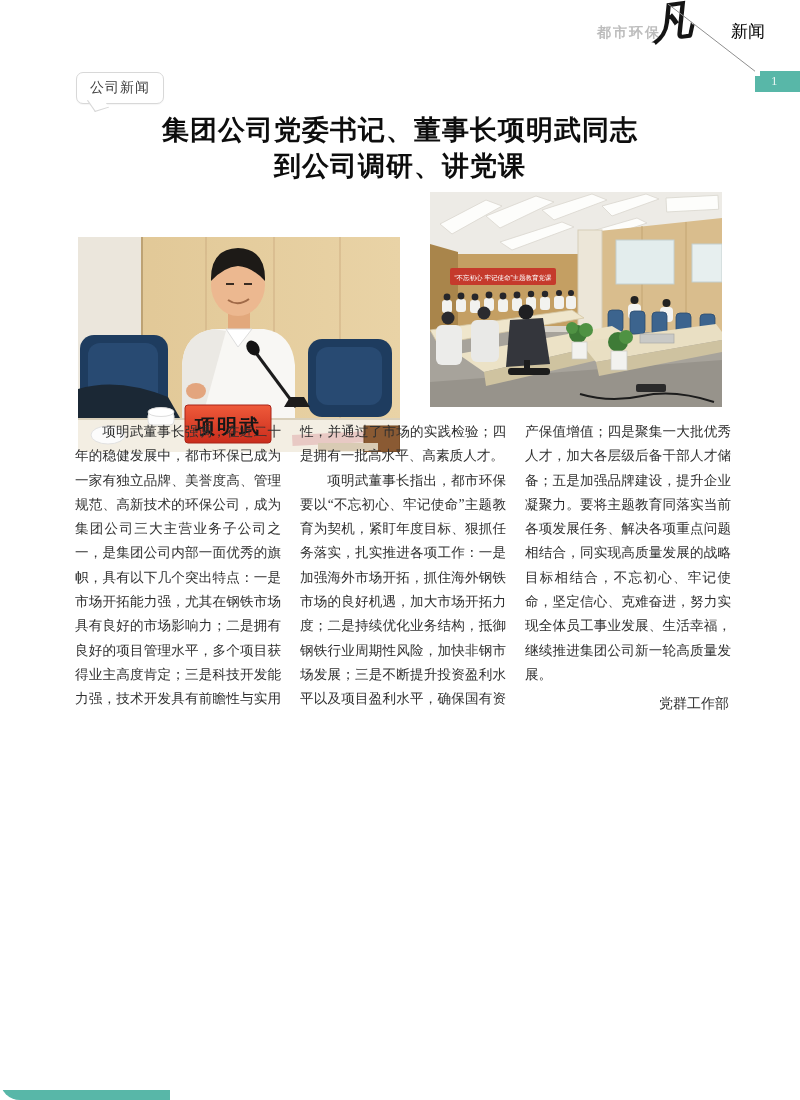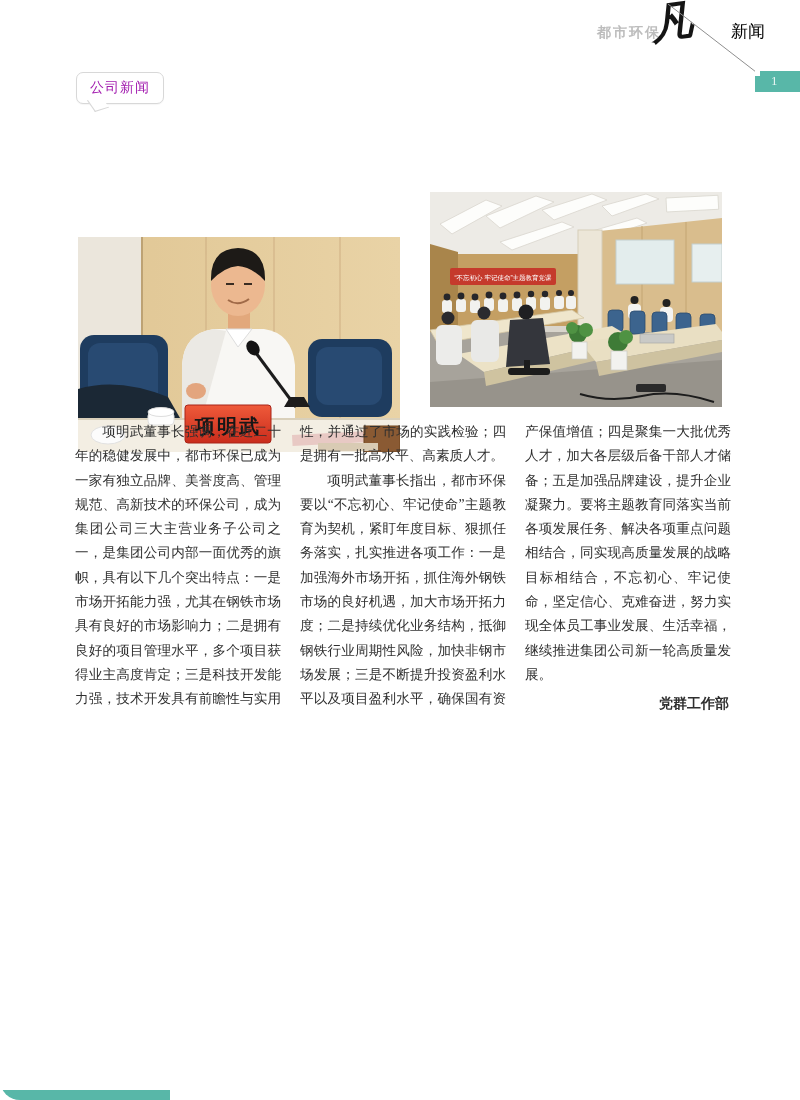--- a/index.html
+++ b/index.html
@@ -14,21 +14,21 @@
              transform:rotate(-8deg);}
   .section-label{position:absolute;left:731px;top:20px;font-size:17px;font-weight:normal;color:#000;}
   .hdr-line{position:absolute;left:600px;top:0;width:200px;height:80px;}
   .page-box{position:absolute;left:755px;top:71px;width:45px;height:21px;background:#58b7a8;}
   .page-box .sq{position:absolute;left:0;top:0;width:5px;height:5px;background:#fff;}
   .page-box .num{position:absolute;left:16px;top:2px;font-size:13px;color:rgba(255,255,255,.85);
                  font-family:"Liberation Serif",serif;}
 
   
   .tag{position:absolute;left:76px;top:72px;width:86px;height:30px;border:1px solid #d8d8d8;
-       border-radius:7px;background:#fff;color:#a21caf;font-size:14px;letter-spacing:1px;
+       border-radius:7px;background:#fff;color:#404040;font-size:14px;letter-spacing:1px;
        text-align:center;line-height:29px;font-family:"Liberation Serif",serif;box-shadow:0 1px 1px rgba(0,0,0,.04);}
   .tag .tail{position:absolute;left:14px;bottom:-8px;width:13px;height:13px;background:#fff;
              border-right:1px solid #d8d8d8;border-bottom:1px solid #d8d8d8;
              transform:rotate(55deg) skewX(-18deg);}
 
   
   .title{position:absolute;left:0;top:112px;width:800px;text-align:center;color:#0d0d0d;}
   .title .t1,.title .t2{font-size:27px;font-weight:800;letter-spacing:1px;line-height:36px;
         font-family:"Liberation Sans","DejaVu Sans",sans-serif;}
 
@@ -37,21 +37,21 @@
   .photo-left{left:78px;width:322px;height:162px;margin-top:45px;}
   .photo-right{left:430px;width:292px;height:215px;}
   .photo svg{display:block;}
 
   
   .article{position:absolute;left:75px;top:420px;width:656px;
            column-count:3;column-gap:19px;column-fill:balance;
            font-family:"Liberation Serif","DejaVu Serif",serif;color:#2f2f2f;
            font-size:13.6px;line-height:24.3px;text-align:justify;}
   .article p.para{margin:0;text-indent:2em;}
-  .article p.sig{margin:4px 0 0 0;text-indent:0;text-align:right;font-weight:bold;
+  .article p.sig{margin:4px 0 0 0;text-indent:0;text-align:right;font-weight:normal;
                  font-family:"Liberation Sans",sans-serif;font-size:14px;padding-right:2px;}
 
   
   .footer-bar{position:absolute;left:0;top:1090px;width:170px;height:10px;background:#58b7a8;}
 </style>
 </head>
 <body>
 
 <div id="page">
 
@@ -64,20 +64,24 @@
   <div class="page-box">
     <span class="sq"></span>
     <span class="num">1</span>
   </div>
 
   <div class="tag">
     <span>公司新闻</span>
     <span class="tail"></span>
   </div>
 
+  <div class="title">
+    <div class="t1">集团公司党委书记、董事长项明武同志</div>
+    <div class="t2">到公司调研、讲党课</div>
+  </div>
 
   <div class="photo photo-left">
     <svg width="322" height="215" viewBox="0 0 322 215">
       <defs>
         <linearGradient id="wallL" x1="0" y1="0" x2="1" y2="0">
           <stop offset="0" stop-color="#e0c694"></stop>
             <stop offset="1" stop-color="#e9d3a6"></stop>
         </linearGradient>
         <linearGradient id="plateG" x1="0" y1="0" x2="0" y2="1">
           <stop offset="0" stop-color="#ef5a3a"></stop>

